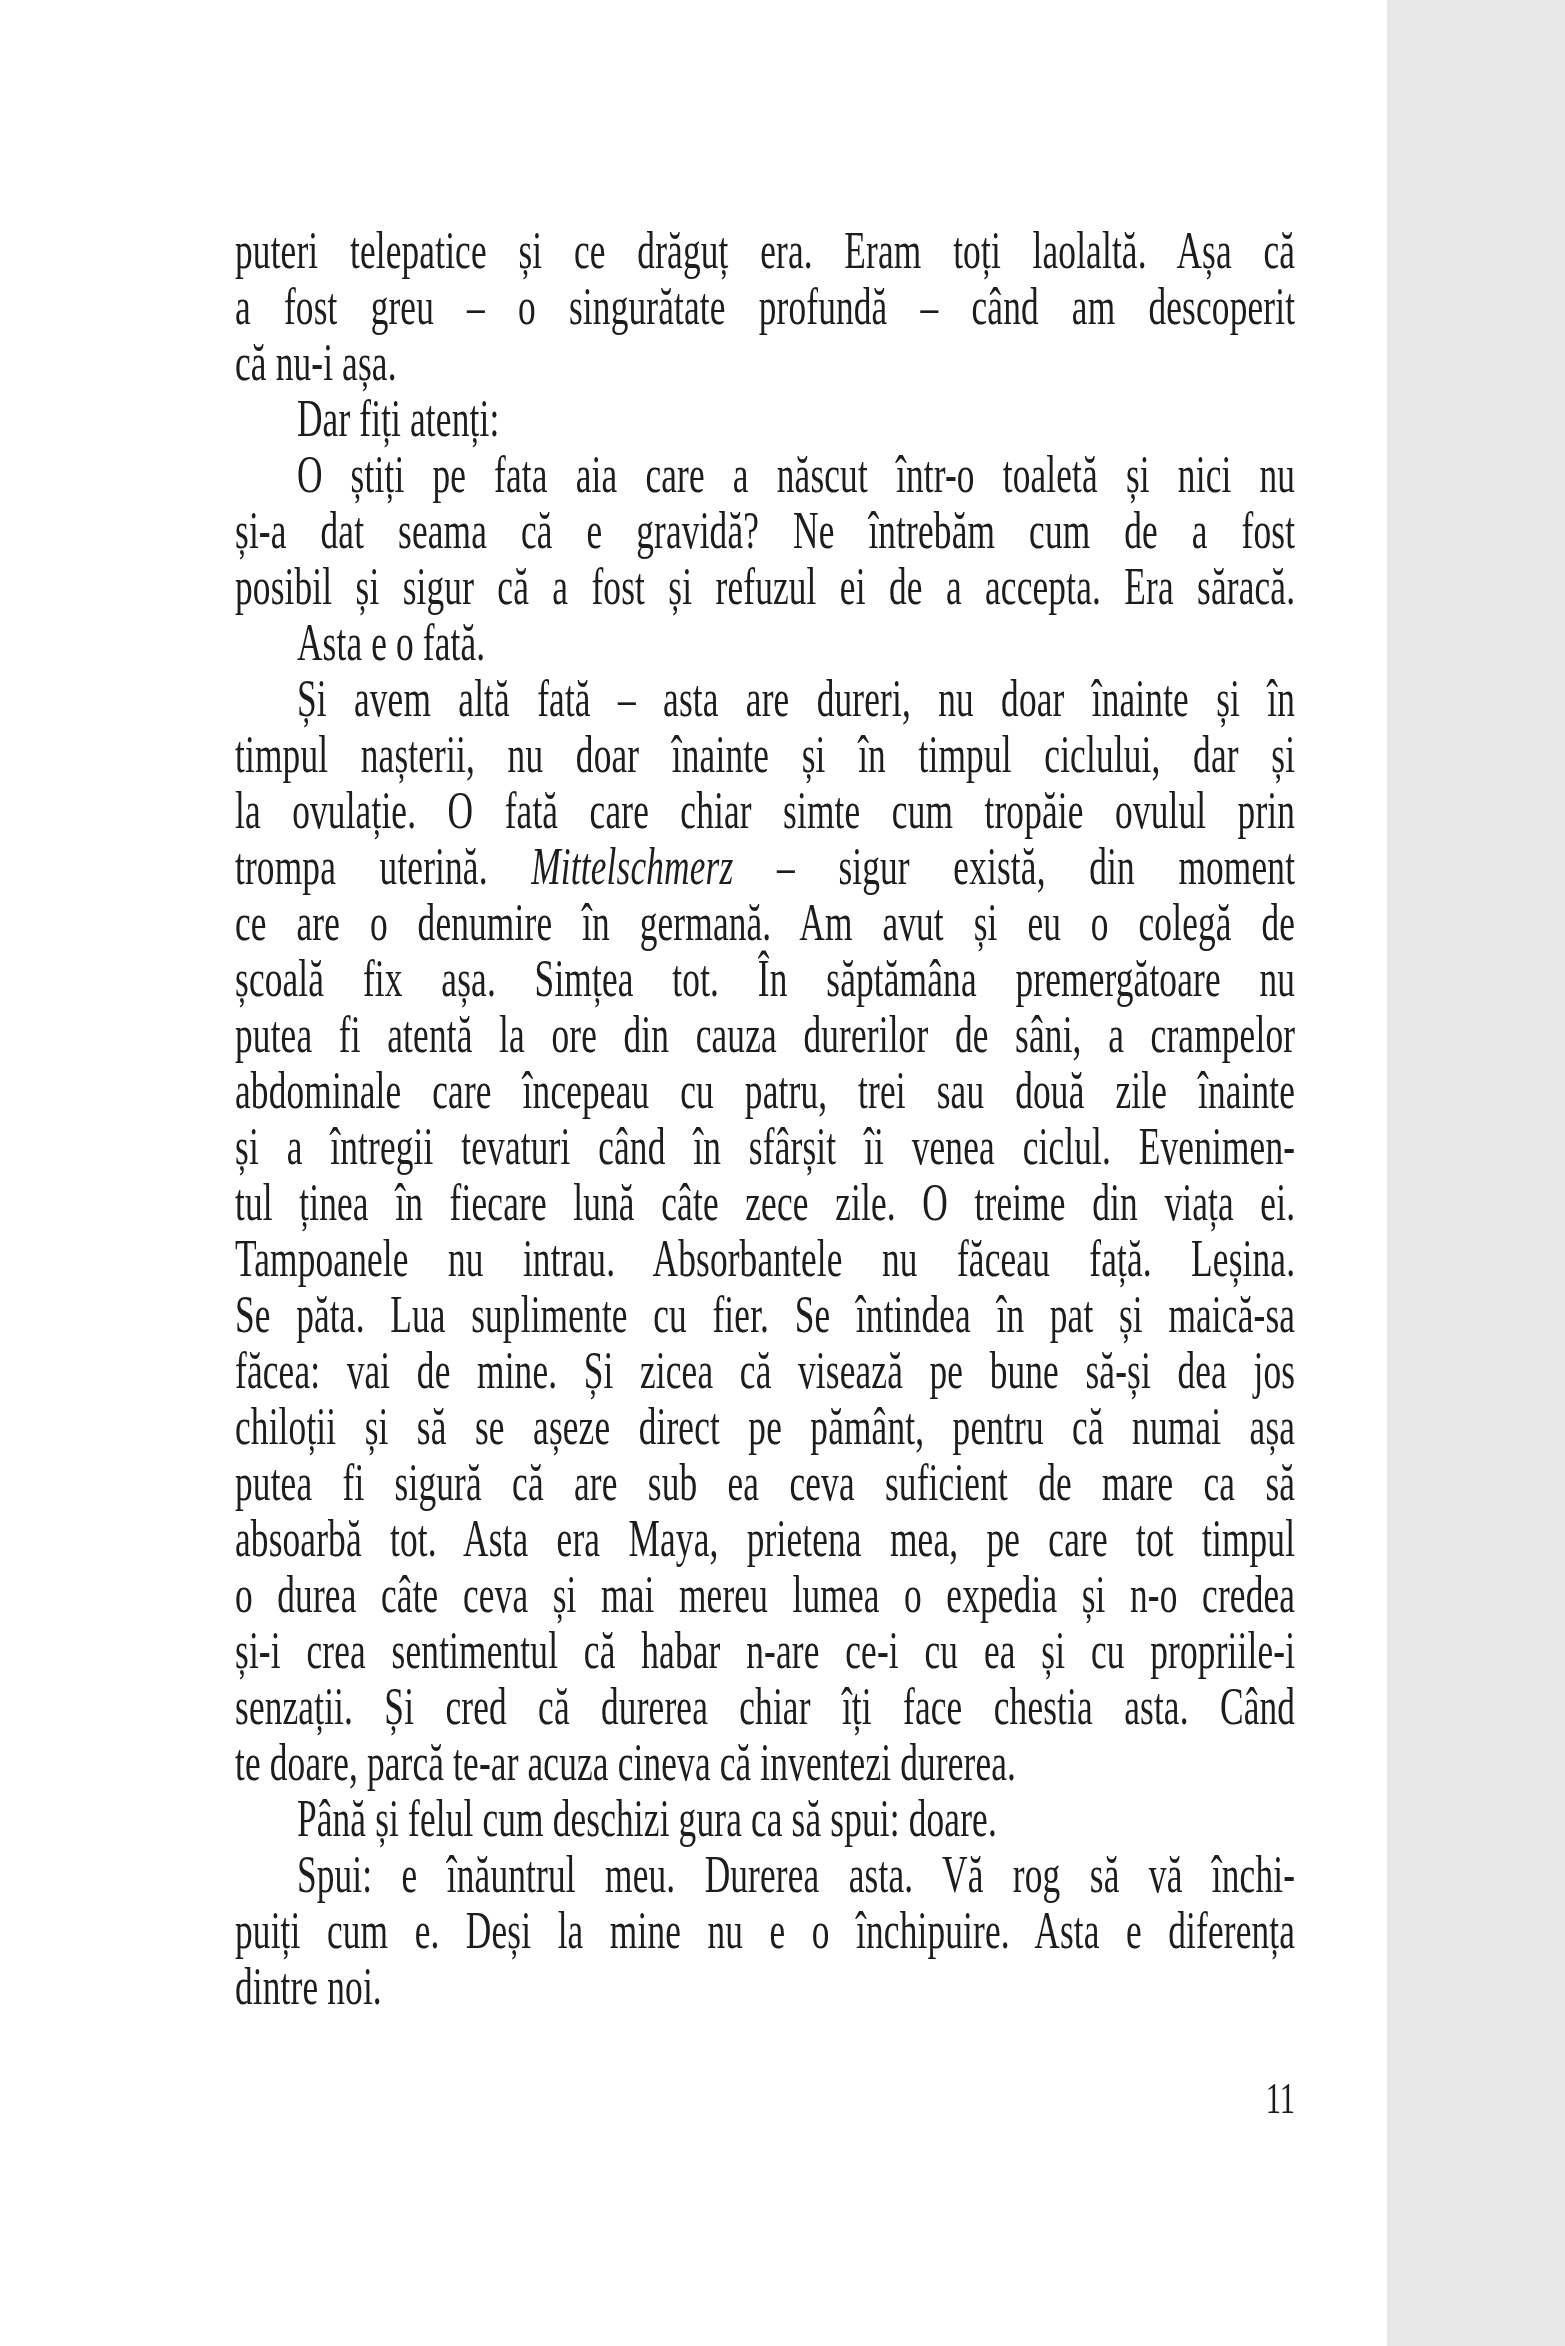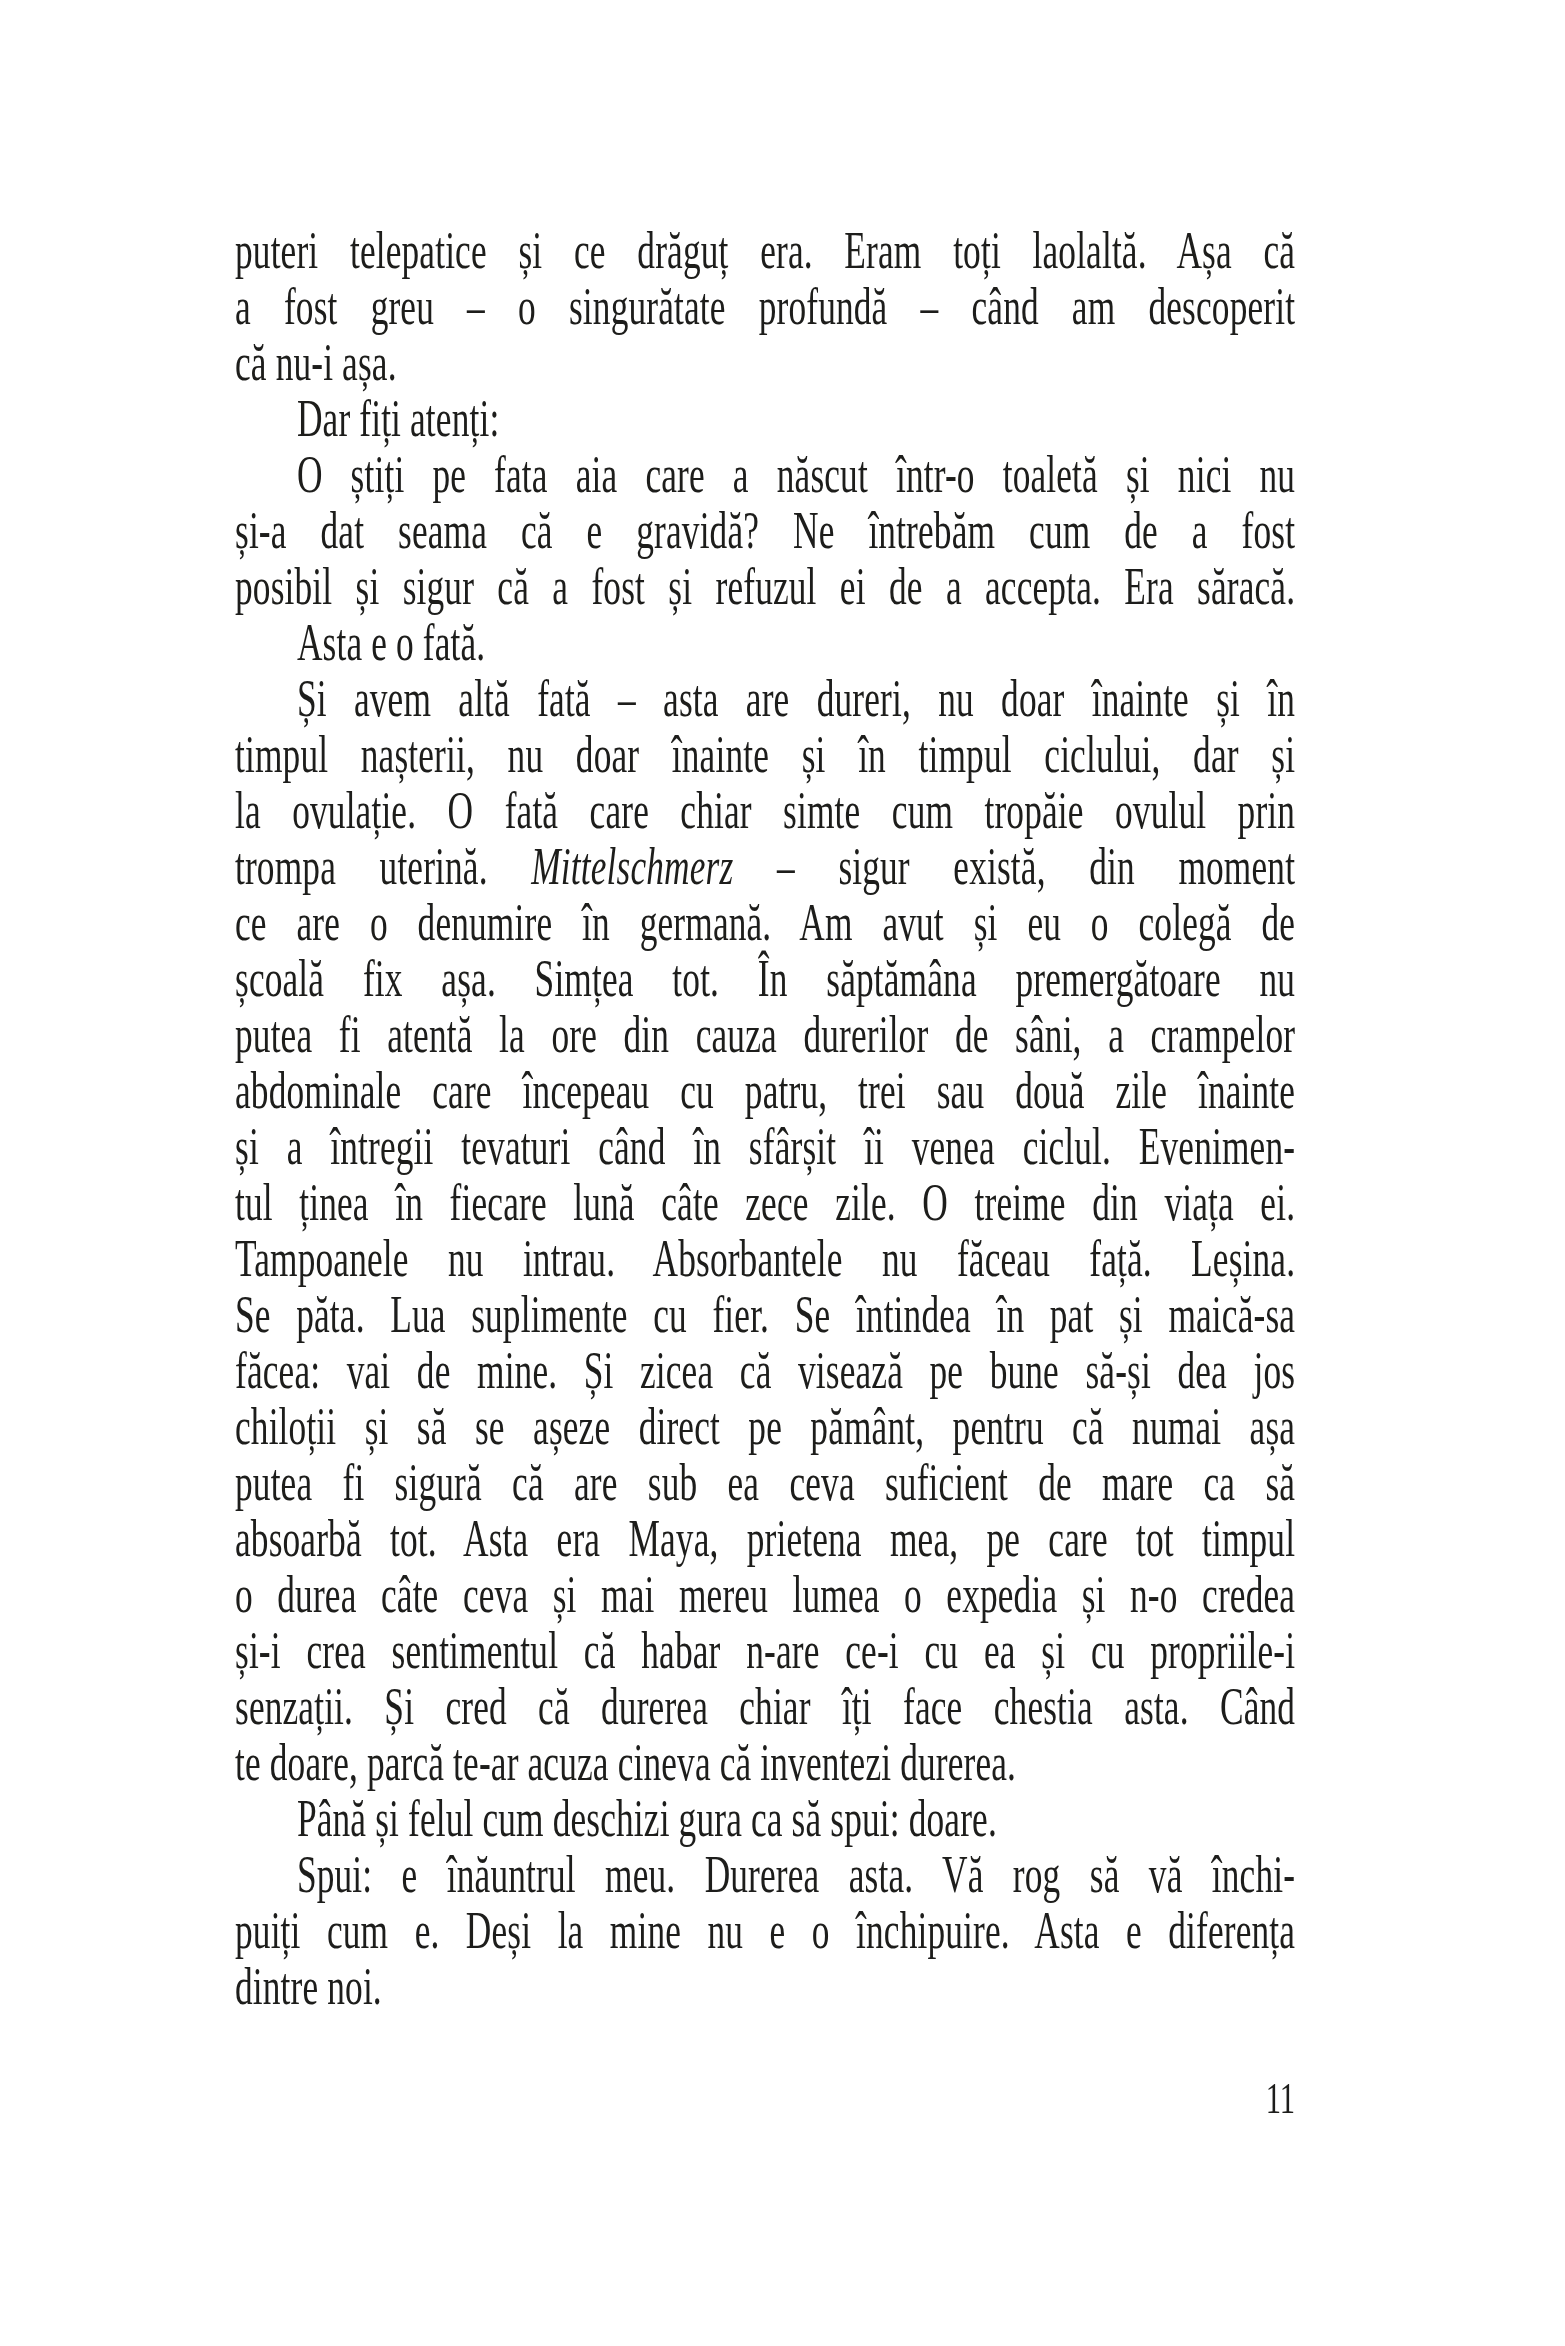--- a/index.html
+++ b/index.html
@@ -1,18 +1,18 @@
 <!DOCTYPE html>
 <html style="font-size:15px"><head>
 <meta charset="utf-8">
 <style>
   html, body { margin: 0; padding: 0; background: #e8e8e8; }
   .page {
     position: relative;
-    width: 1565px;
+    width: 1387px;
     height: 2347px;
     background: #ffffff;
     overflow: hidden;
   }
   .text-column {
     position: absolute;
     left: 235px;
     top: 223px;
     width: 1559px;
     transform: scaleX(0.68);

